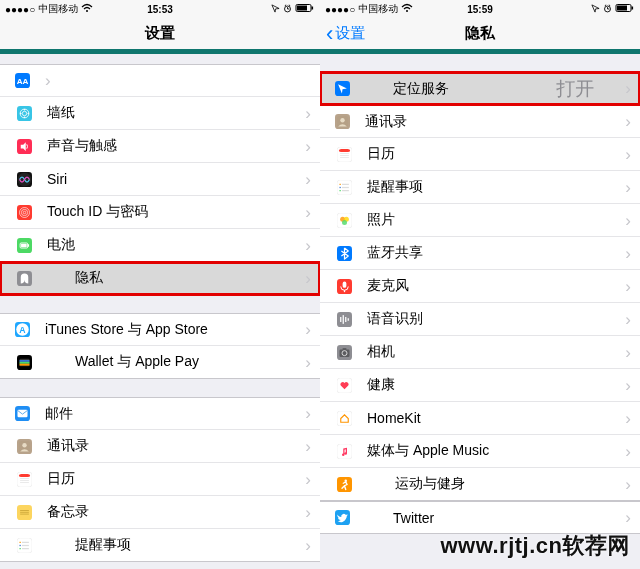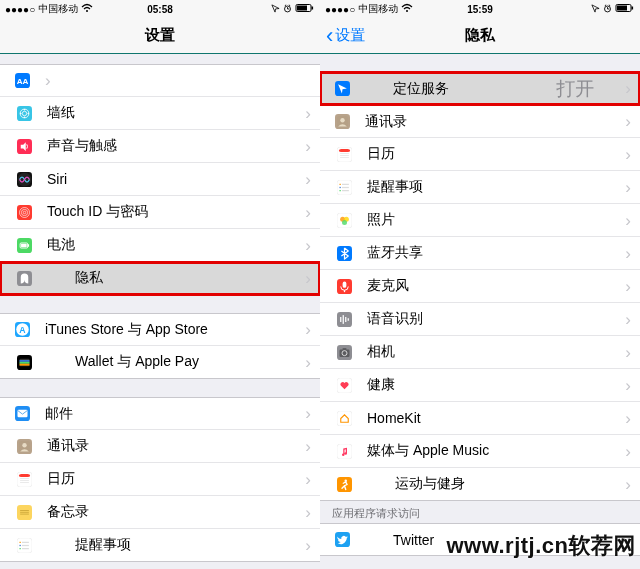--- a/index.html
+++ b/index.html
@@ -34,21 +34,21 @@
     padding: 0 5px;
     font-size: 10px;
     color: #000;
     font-weight: 500;
   }
   .sb-left, .sb-right { display: flex; align-items: center; gap: 3px; }
   .sb-center { position: absolute; left: 50%; transform: translateX(-50%); font-weight: 600; }
   .navbar {
     height: 36px;
     background: #f7f7f7;
-    border-bottom: 1px solid #0f766e;
+    border-bottom: 5px solid #0f766e;
     display: flex;
     align-items: center;
     justify-content: center;
     position: relative;
   }
   .nav-title { font-size: 15px; font-weight: 600; }
   .nav-back {
     position: absolute;
     left: 6px;
     display: flex;
@@ -101,21 +101,21 @@
     line-height: 1;
   }
   .hl-red {
     outline: 3px solid #e20000;
     outline-offset: -2px;
     z-index: 5;
   }
   .watermark {
     position: absolute;
     bottom: 8px;
-    right: 4px;
+    right: 10px;
     font-size: 22px;
     font-weight: 700;
     color: #111;
     letter-spacing: 0.5px;
     z-index: 50;
     font-family: "Microsoft YaHei", Arial, sans-serif;
     text-shadow: 0 0 3px #fff;
   }
   .sel { background: #d9d9d9; }
 </style>
@@ -127,21 +127,21 @@
   <div class="statusbar">
     <div class="sb-left">
       <span>●●●●○</span>
       <span>中国移动</span>
       <span><svg width="12" height="10" viewBox="0 0 12 10">
               <path d="M1 4 Q6 -1 11 4" fill="none" stroke="#000" stroke-width="1.2"></path>
               <path d="M3 6 Q6 3 9 6" fill="none" stroke="#000" stroke-width="1.2"></path>
               <circle cx="6" cy="8" r="1" fill="#000"></circle>
             </svg></span>
     </div>
-    <div class="sb-center">05:58</div>
+    <div class="sb-center">15:53</div>
     <div class="sb-right">
       <span><svg width="9" height="9" viewBox="0 0 10 10">
               <path d="M1 1 L9 5 L5 5.5 L4.5 9 Z" fill="none" stroke="#000" stroke-width="0.9"></path>
             </svg></span>
       <span><svg width="9" height="9" viewBox="0 0 10 10">
               <circle cx="5" cy="5.5" r="3.3" fill="none" stroke="#000" stroke-width="1"></circle>
               <path d="M5 3.5 V5.5 H7" fill="none" stroke="#000" stroke-width="1"></path>
               <path d="M2 2 L3.5 1 M8 2 L6.5 1" stroke="#000" stroke-width="1"></path>
             </svg></span>
       <span><svg width="20" height="10" viewBox="0 0 20 10">
@@ -550,21 +550,20 @@
                 <rect width="24" height="24" rx="5" fill="#ff9500"></rect>
                 <circle cx="14" cy="6" r="2" fill="#fff"></circle>
                 <path d="M10 10 L14 8 L16 12 L12 14 L14 20 M12 14 L8 18" fill="none" stroke="#fff" stroke-width="2.2" stroke-linecap="round"></path>
               </svg>
             </div>
     <div class="rlabel">运动与健身</div>
 
     <div class="chev">›</div>
   </div>
         </div>
-        <div class="group-footer">应用程序请求访问</div>
         <div class="group">
       <div class="row">
         <div class="ricon">
               <svg viewBox="0 0 24 24" width="24" height="24">
                 <rect width="24" height="24" rx="5" fill="#1da1f2"></rect>
                 <path d="M20 7 C19 7.5 18 7.7 17 7.7 A4 4 0 0 0 10 11 C7 11 5 9 4 7 C3 10 5 12 7 13 C6 13 5 13 5 12 C5 15 7 16 9 16 C8 17 6 18 4 18 C6 19 9 20 12 19 C17 17 19 12 19 9 C20 8.5 20.5 7.7 20 7 Z" fill="#fff"></path>
               </svg>
             </div>
         <div class="rlabel">Twitter</div>
         <div class="chev">›</div>

